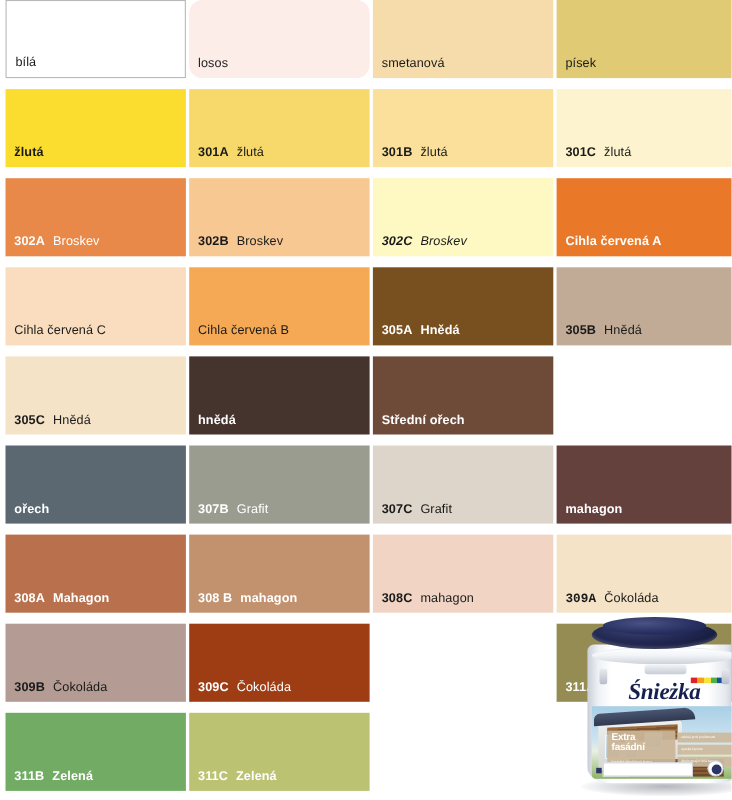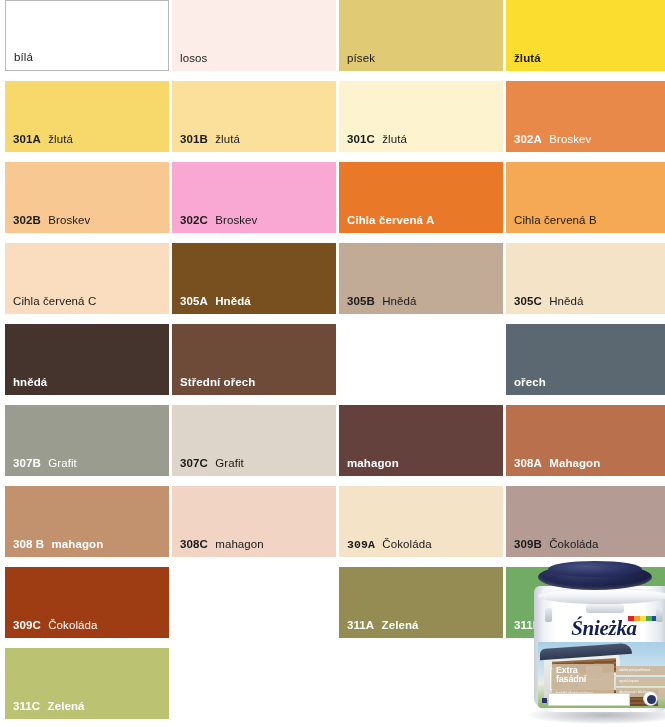--- a/index.html
+++ b/index.html
@@ -343,24 +343,30 @@
 <div id="palette-page">
 
   <div id="swatch-grid">
 
     <div class="swatch has-border" style="background-color: rgb(255, 255, 255);">
       <span class="swatch-label label-dark">
         
         <span class="name">bílá</span>
       </span>
     </div>
-    <div class="swatch" style="background-color: rgb(252, 237, 232);">
+    <div class="swatch" style="background-color: rgb(252, 237, 232); border-radius: 12px;">
       <span class="swatch-label label-dark">
         
         <span class="name">losos</span>
+      </span>
+    </div>
+    <div class="swatch" style="background-color: rgb(247, 220, 171);">
+      <span class="swatch-label label-dark">
+        
+        <span class="name">smetanová</span>
       </span>
     </div>
     <div class="swatch" style="background-color: rgb(224, 202, 115);">
       <span class="swatch-label label-dark">
         
         <span class="name">písek</span>
       </span>
     </div>
 
     <div class="swatch" style="background-color: rgb(250, 221, 46);">
@@ -393,43 +399,43 @@
         <span class="code" style="margin-right: 4px;">302A</span>
         <span class="name">Broskev</span>
       </span>
     </div>
     <div class="swatch" style="background-color: rgb(248, 200, 147);">
       <span class="swatch-label label-dark">
         <span class="code" style="margin-right: 4px;">302B</span>
         <span class="name">Broskev</span>
       </span>
     </div>
-    <div class="swatch" style="background-color: #f9a8d4;">
+    <div class="swatch" style="background-color: #fef9c3; font-style: italic;">
       <span class="swatch-label label-dark">
         <span class="code" style="margin-right: 4px;">302C</span>
         <span class="name">Broskev</span>
       </span>
     </div>
     <div class="swatch" style="background-color: rgb(233, 121, 40);">
       <span class="swatch-label label-light all-bold">
         
         <span class="name">Cihla červená A</span>
       </span>
     </div>
 
+    <div class="swatch" style="background-color: rgb(249, 221, 190);">
+      <span class="swatch-label label-dark">
+        
+        <span class="name">Cihla červená C</span>
+      </span>
+    </div>
     <div class="swatch" style="background-color: rgb(245, 169, 84);">
       <span class="swatch-label label-dark">
         
         <span class="name">Cihla červená B</span>
-      </span>
-    </div>
-    <div class="swatch" style="background-color: rgb(249, 221, 190);">
-      <span class="swatch-label label-dark">
-        
-        <span class="name">Cihla červená C</span>
       </span>
     </div>
     <div class="swatch" style="background-color: rgb(120, 80, 31);">
       <span class="swatch-label label-light all-bold">
         <span class="code" style="margin-right: 4px;">305A</span>
         <span class="name">Hnědá</span>
       </span>
     </div>
     <div class="swatch" style="background-color: rgb(193, 171, 151);">
       <span class="swatch-label label-dark">

